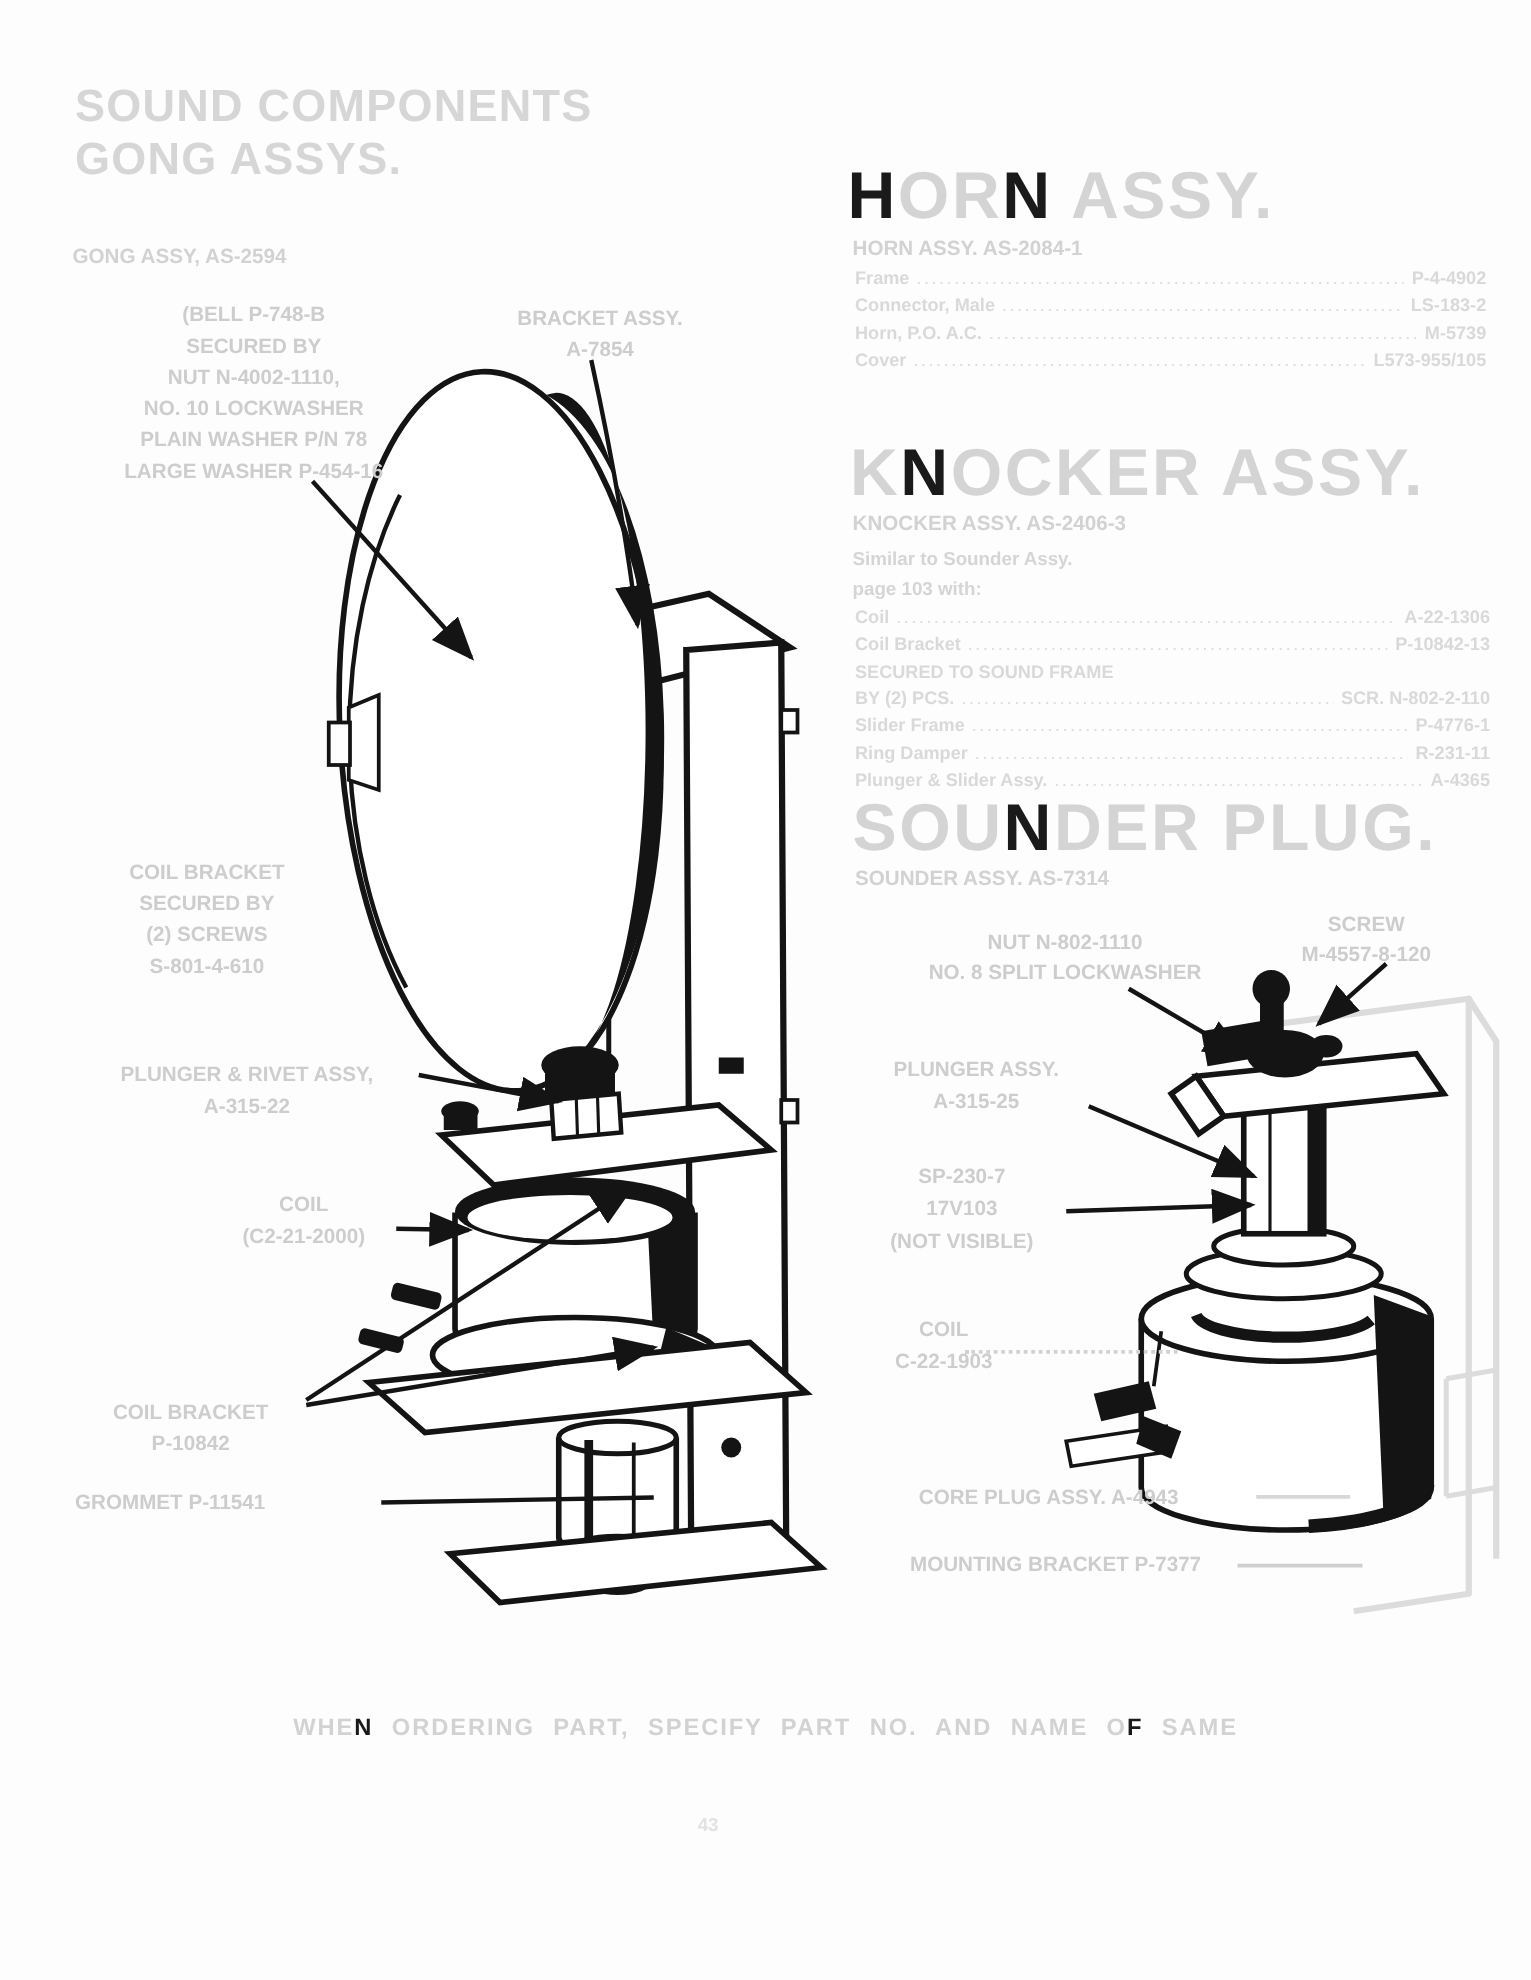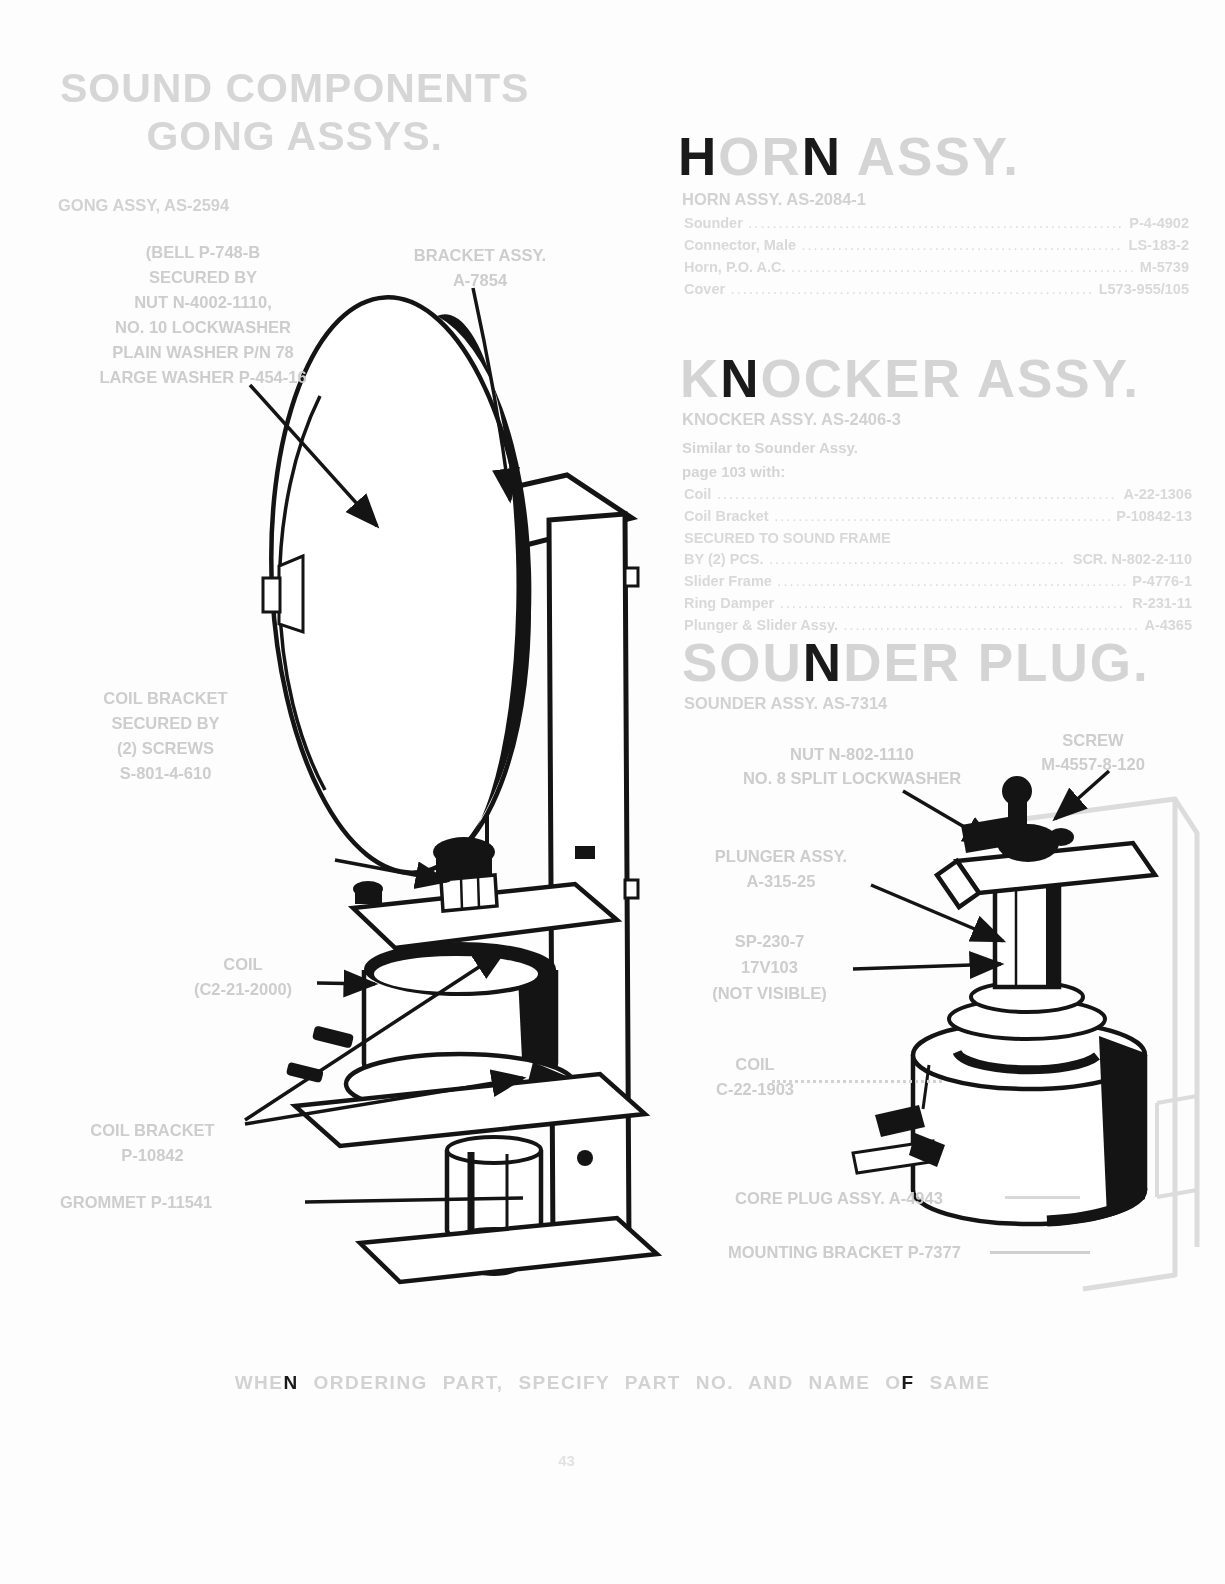--- a/index.html
+++ b/index.html
@@ -3,21 +3,21 @@
 <meta charset="utf-8">
 <style>
   html,body{margin:0;padding:0;background:#e9e9e9;}
   #page{
     position:relative;width:1225px;height:1584px;margin:0 auto;
     background:#fdfdfd;overflow:hidden;
     font-family:"Liberation Sans",sans-serif;font-weight:bold;color:#cdcdcd;
   }
   .abs{position:absolute;}
   .ctr{text-align:center;}
-  .title{font-size:41px;line-height:1.18;letter-spacing:1px;color:#d6d6d6;white-space:nowrap;text-align:center;}
+  .title{font-size:36px;line-height:1.18;letter-spacing:1px;color:#d6d6d6;white-space:nowrap;}
   .bighead{font-size:53px;letter-spacing:2px;color:#d4d4d4;white-space:nowrap;}
   .s-d{color:#1a1a1a;}
   .s-l{color:inherit;}
   .sub{font-size:16.5px;color:#d2d2d2;white-space:nowrap;}
   .lbl{font-size:16.5px;line-height:25px;color:#cdcdcd;}
   .note{font-size:15px;line-height:24px;color:#d5d5d5;white-space:nowrap;}
   .rows{font-size:14.5px;line-height:21px;color:#d9d9d9;}
   .prow{display:flex;align-items:baseline;}
   .rl{white-space:nowrap;}
   .dots{flex:1;overflow:hidden;white-space:nowrap;margin:0 6px;letter-spacing:3px;font-size:11px;color:#dedede;}
@@ -173,38 +173,42 @@
       <div class="ln">A-7854</div>
     </div>
 
   <div class="abs lbl ctr" style="left:58px;top:686px;width:215px;">
       <div class="ln">COIL BRACKET</div>
       <div class="ln">SECURED BY</div>
       <div class="ln">(2) SCREWS</div>
       <div class="ln">S-801-4-610</div>
     </div>
 
+  <div class="abs lbl ctr" style="left:55px;top:848px;width:285px;">
+      <div class="ln">PLUNGER &amp; RIVET ASSY,</div>
+      <div class="ln">A-315-22</div>
+    </div>
 
   <div class="abs lbl ctr" style="left:168px;top:952px;width:150px;">
       <div class="ln">COIL</div>
       <div class="ln">(C2-21-2000)</div>
     </div>
 
   <div class="abs lbl ctr" style="left:60px;top:1118px;width:185px;">
       <div class="ln">COIL BRACKET</div>
       <div class="ln">P-10842</div>
     </div>
 
   <div class="abs lbl" style="left:60px;top:1190px;width:280px;">GROMMET P-11541</div>
 
   <div class="abs bighead" style="left:678px;top:126px;"><span class="s-d">H</span><span class="s-l">OR</span><span class="s-d">N</span><span class="s-l"> ASSY.</span></div>
   <div class="abs sub" style="left:682px;top:190px;">HORN ASSY. AS-2084-1</div>
   <div class="abs rows" style="left:684px;top:213px;width:505px;">
       <div class="prow">
-        <span class="rl">Sounder</span>
+        <span class="rl">Frame</span>
         <span class="dots">............................................................................................................................................</span>
         <span class="rv">P-4-4902</span>
       </div>
       <div class="prow">
         <span class="rl">Connector, Male</span>
         <span class="dots">............................................................................................................................................</span>
         <span class="rv">LS-183-2</span>
       </div>
       <div class="prow">
         <span class="rl">Horn, P.O. A.C.</span>

